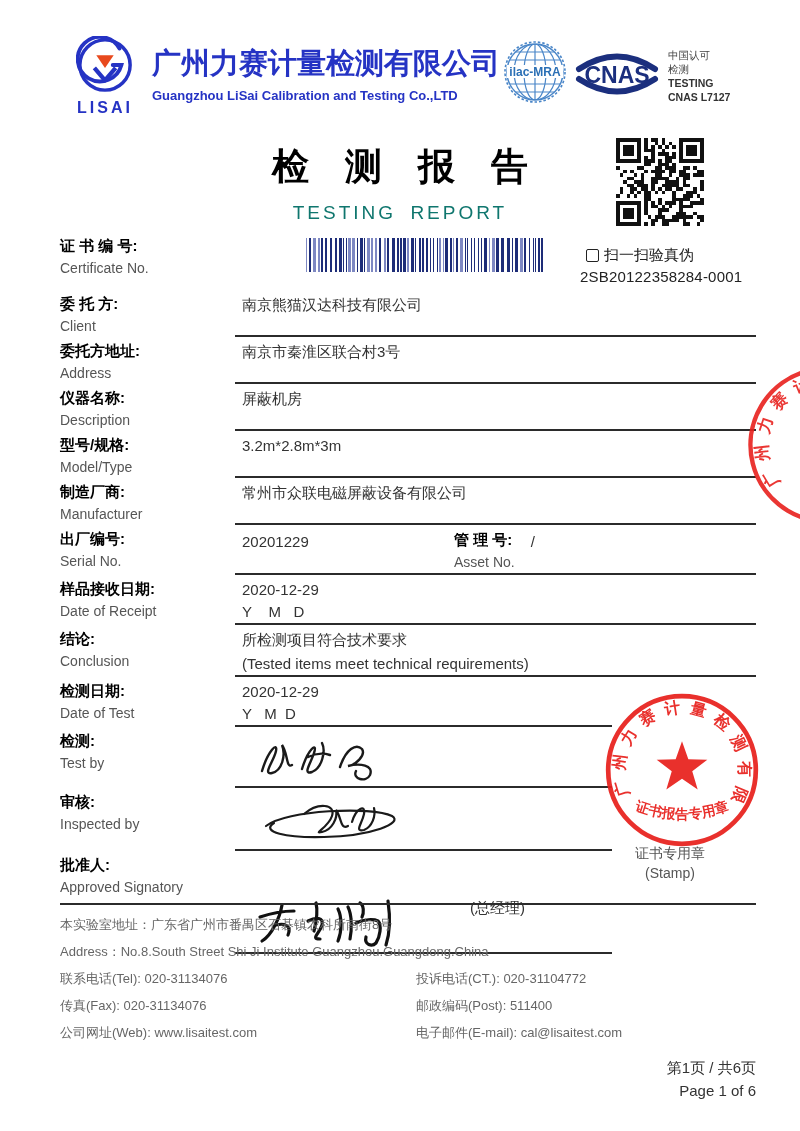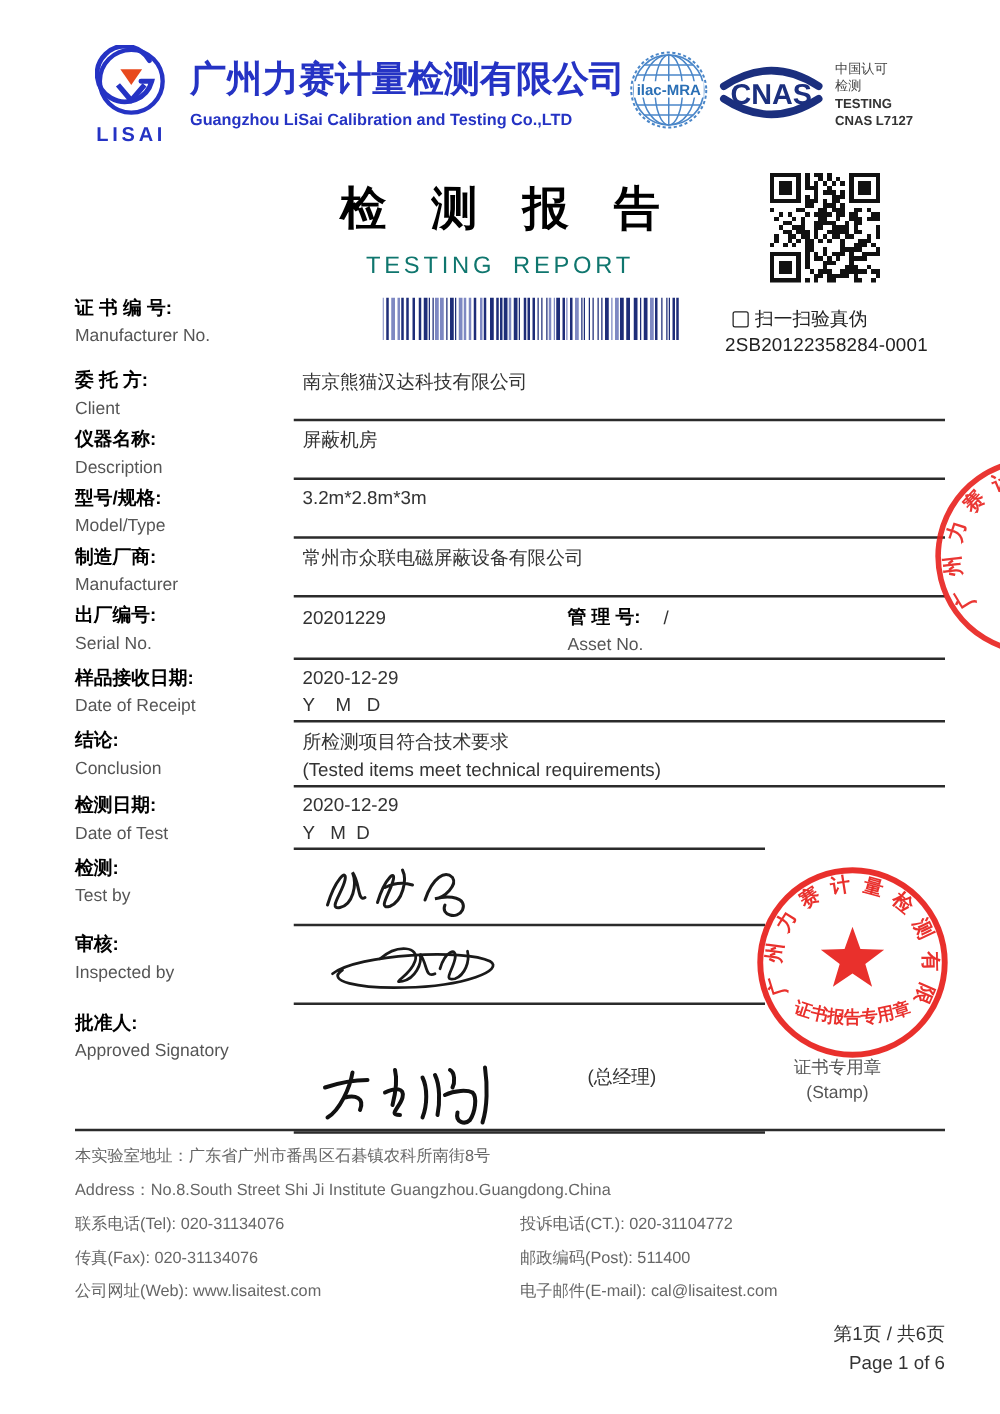--- a/index.html
+++ b/index.html
@@ -357,21 +357,21 @@
   <span class="scan-box"></span>
   <span>扫一扫验真伪</span>
 </div>
 <div class="abs verify-code">2SB20122358284-0001</div>
 
 <div class="abs rows">
 
   <div class="row row-cert">
     <div class="lbl">
       <div class="lbl-zh">证 书 编 号:</div>
-      <div class="lbl-en">Manufacturer No.</div>
+      <div class="lbl-en">Certificate No.</div>
     </div>
     <div class="val noline">
       <svg id="barcode" class="barcode-svg" viewBox="0 0 238 34" preserveAspectRatio="none">
           <rect x="0" y="0" width="1" height="34" fill="#7e88c2"></rect>
           <rect x="3" y="0" width="2" height="34" fill="#1e2d78"></rect>
           <rect x="7" y="0" width="3" height="34" fill="#7e88c2"></rect>
           <rect x="12" y="0" width="2" height="34" fill="#7e88c2"></rect>
           <rect x="15" y="0" width="2" height="34" fill="#1e2d78"></rect>
           <rect x="19" y="0" width="2" height="34" fill="#1e2d78"></rect>
           <rect x="24" y="0" width="2" height="34" fill="#1e2d78"></rect>
@@ -436,20 +436,27 @@
   </div>
 
   <div class="row">
     <div class="lbl">
       <div class="lbl-zh">委 托 方:</div>
       <div class="lbl-en">Client</div>
     </div>
     <div class="val">南京熊猫汉达科技有限公司</div>
   </div>
 
+  <div class="row">
+    <div class="lbl">
+      <div class="lbl-zh">委托方地址:</div>
+      <div class="lbl-en">Address</div>
+    </div>
+    <div class="val">南京市秦淮区联合村3号</div>
+  </div>
 
   <div class="row">
     <div class="lbl">
       <div class="lbl-zh">仪器名称:</div>
       <div class="lbl-en">Description</div>
     </div>
     <div class="val">屏蔽机房</div>
   </div>
 
   <div class="row">

